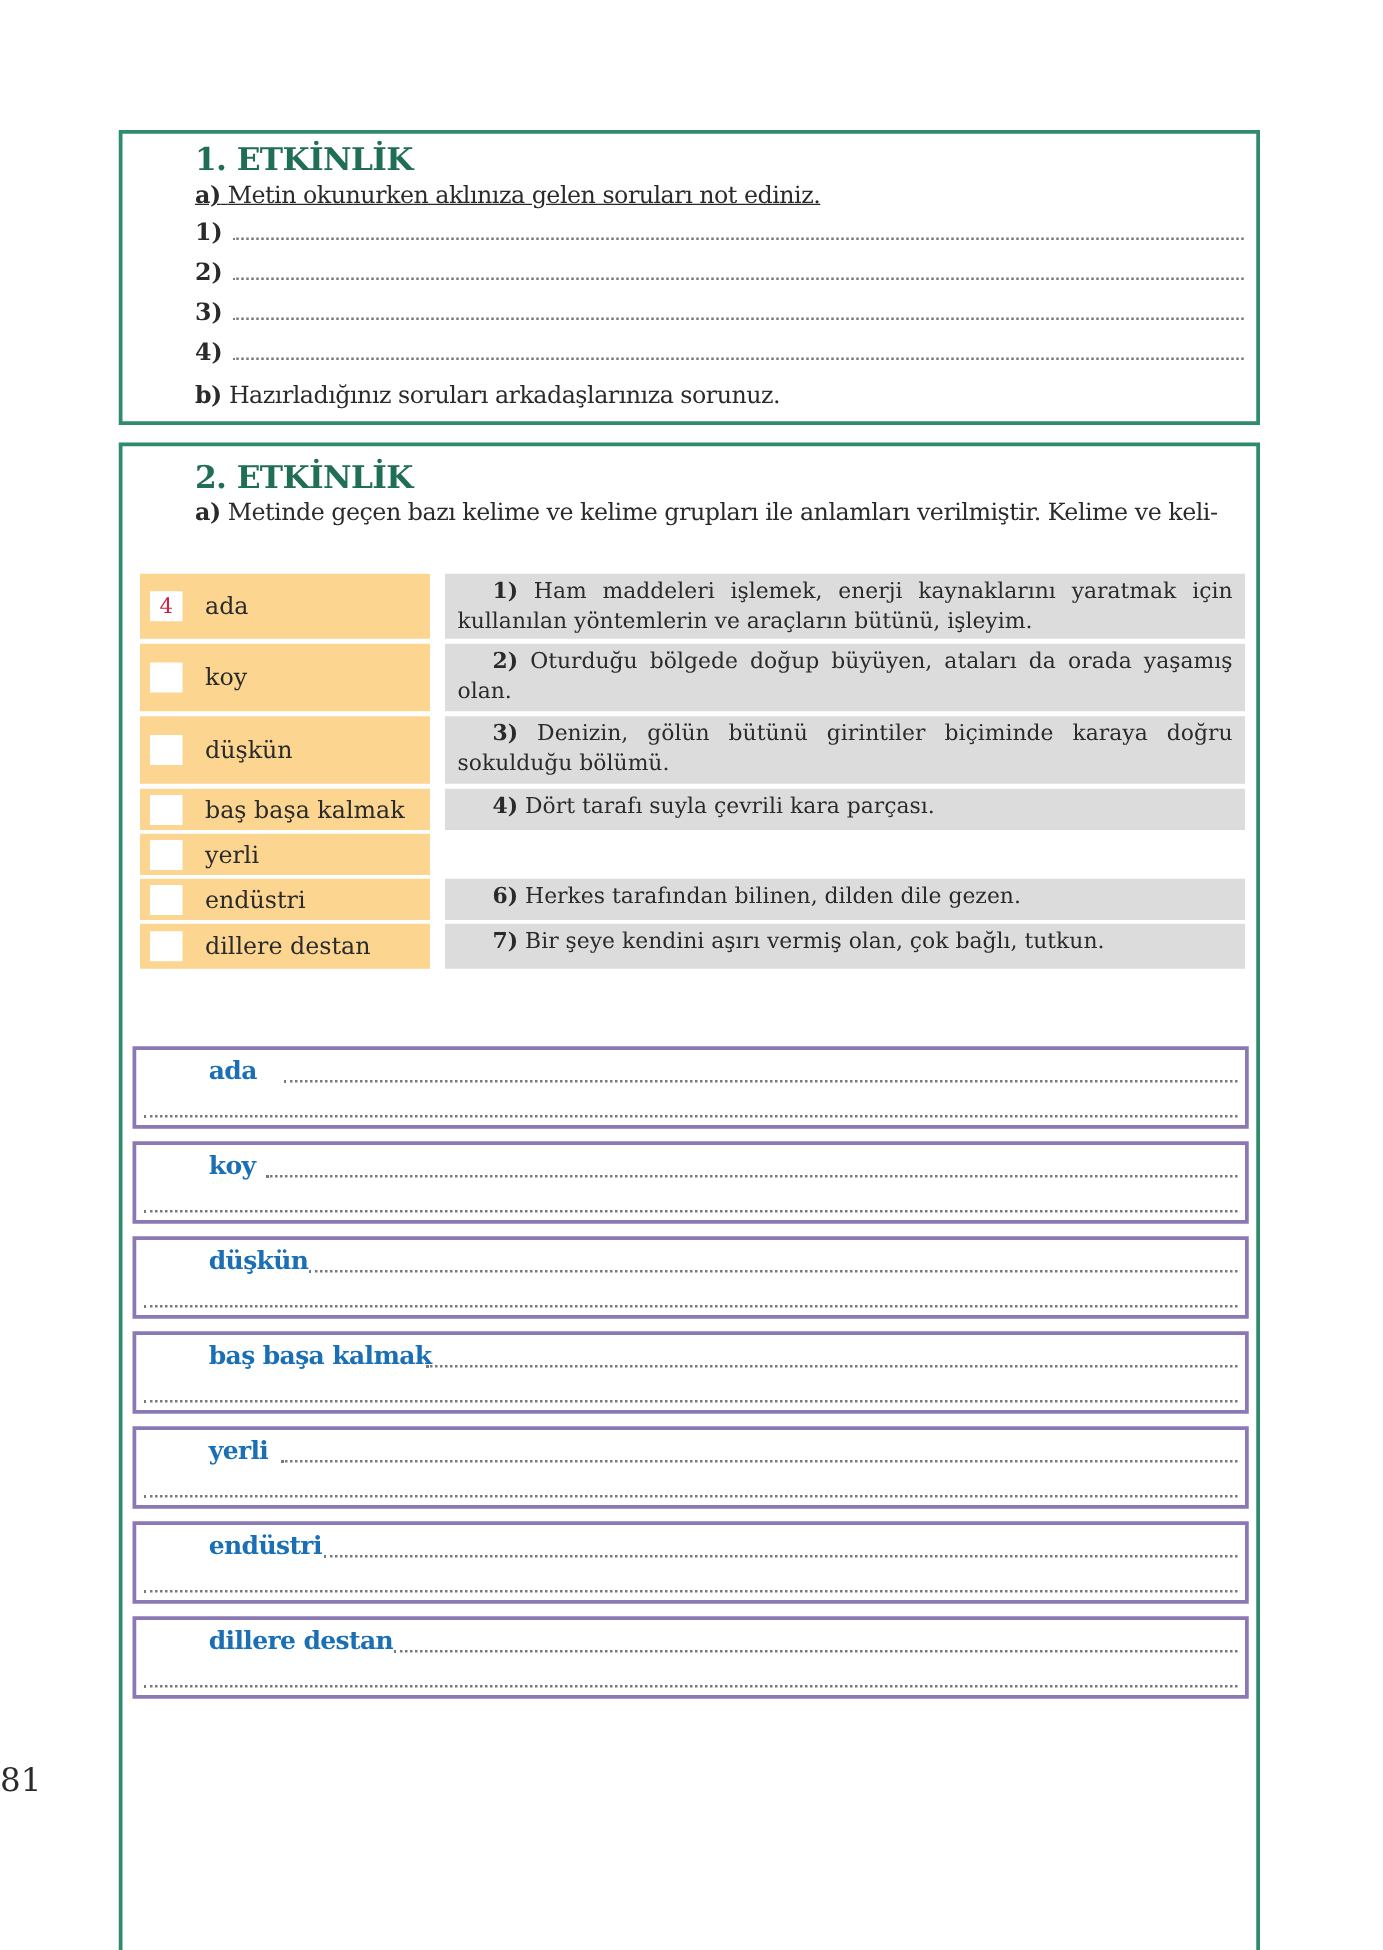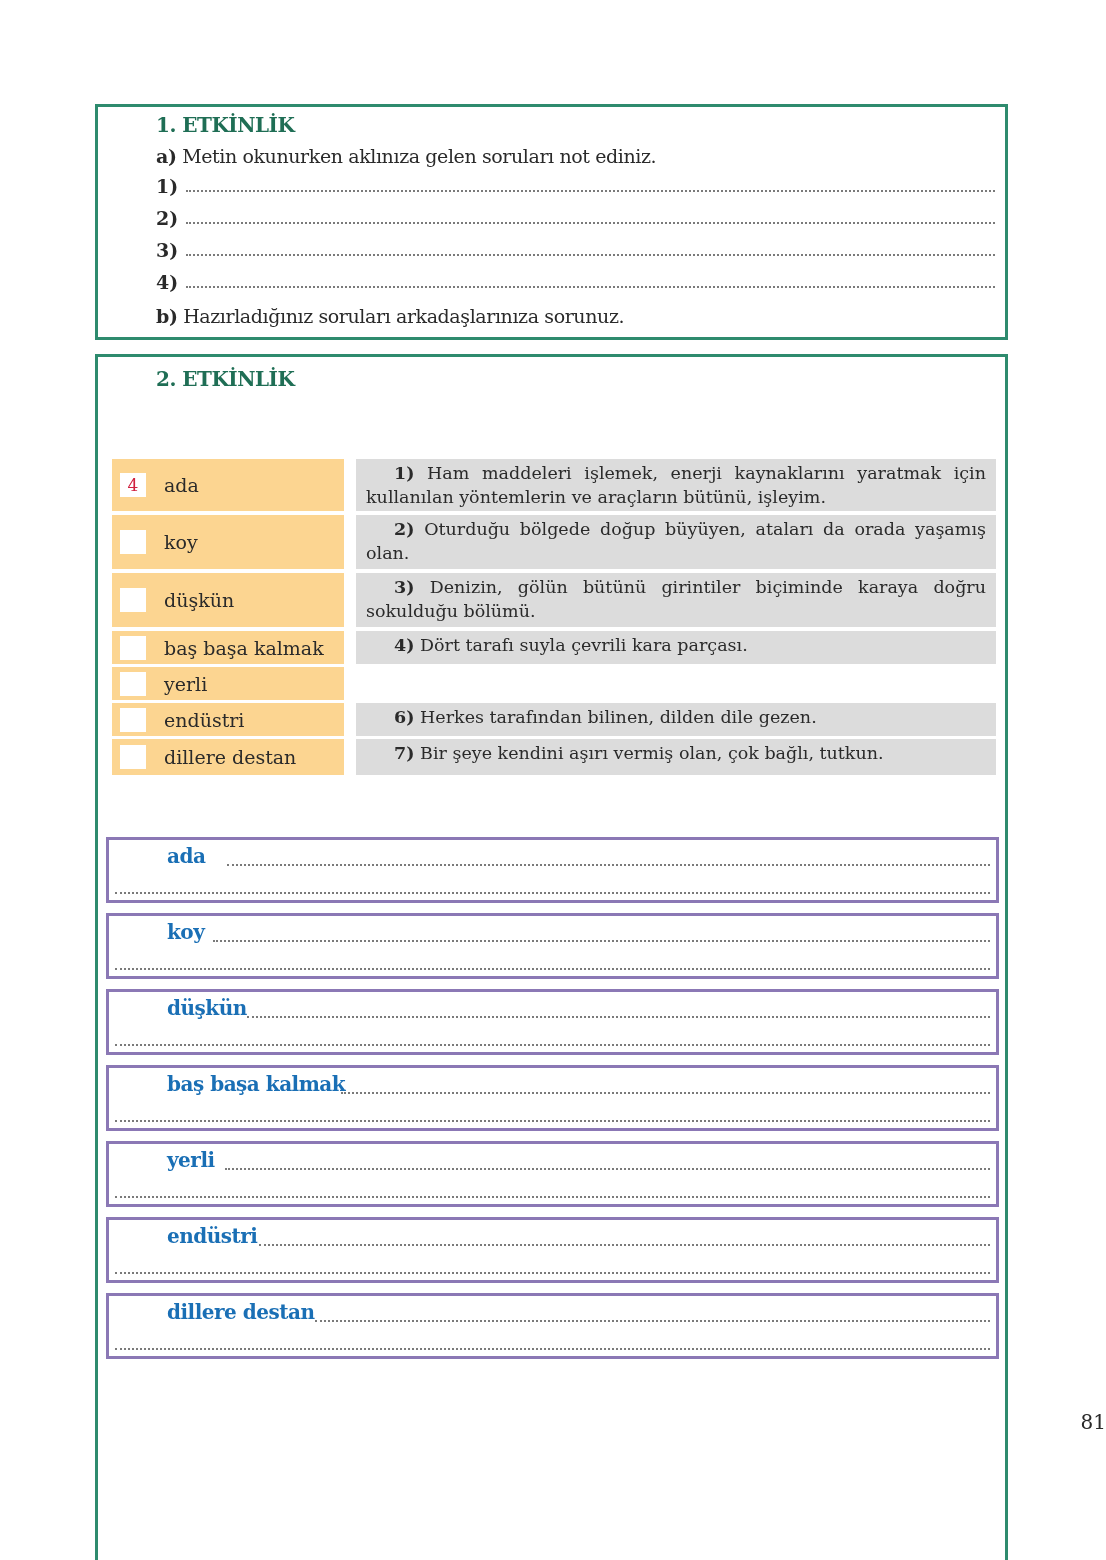--- a/index.html
+++ b/index.html
@@ -1,43 +1,43 @@
 <!DOCTYPE html>
 <html><head>
 <meta charset="utf-8">
 <style>
   html, body { margin:0; padding:0; }
   body { width:1106px; height:1560px; background:#ffffff; position:relative; font-family:"DejaVu Serif", serif; color:#2a2a2a; }
   .box { position:absolute; left:95px; width:913px; border:3px solid #2e8b6e; box-sizing:border-box; background:#fff; }
   #box1 { top:104px; height:236px; }
   #box2 { top:354px; height:1284px; }
-  .title { position:absolute; color:#1f6e55; font-weight:bold; font-size:20px; letter-spacing:-0.5px; }
+  .title { position:absolute; color:#1f6e55; font-weight:bold; font-size:25px; letter-spacing:-0.5px; }
   .txt { position:absolute; font-size:19px; letter-spacing:-0.4px; white-space:nowrap; }
   .txt b { font-weight:bold; }
   .qline { position:absolute; left:58px; right:10px; height:24px; display:flex; align-items:flex-end; }
   .qline .num { font-weight:bold; font-size:19px; width:30px; }
   .qline .dots { flex:1; border-bottom:2px dotted #7a7a7a; margin-bottom:5px; }
   .match { position:absolute; left:14px; width:884px; }
   .mrow { position:absolute; left:0; width:884px; display:flex; }
   .word { width:232px; background:#fcd591; display:flex; align-items:center; box-sizing:border-box; padding-left:8px; font-size:19px; }
   .word .chk { width:26px; height:24px; background:#fff; margin-right:18px; color:#d0213f; font-size:17px; display:flex; align-items:center; justify-content:center; }
   .def { margin-left:12px; flex:1; background:#dcdcdc; box-sizing:border-box; padding:2px 10px; font-size:17.5px; line-height:24px; text-align:justify; }
   .def .ind { padding-left:28px; }
   .sbox { position:absolute; left:8px; width:893px; height:66px; border:3px solid #8b78b5; box-sizing:border-box; background:#fff; }
   .sbox .w { position:absolute; left:58px; top:4px; color:#1a6fb5; font-weight:bold; font-size:20px; letter-spacing:-0.5px; }
   .sbox .d1 { position:absolute; right:6px; top:24px; border-bottom:2px dotted #7a7a7a; }
   .sbox .d2 { position:absolute; left:6px; right:6px; top:52px; border-bottom:2px dotted #7a7a7a; }
-  .pageno { position:absolute; top:1410px; left:0; width:1106px; text-align:right; font-size:20px; }
+  .pageno { position:absolute; top:1410px; left:0; width:1106px; text-align:left; font-size:26px; }
 </style>
 </head>
 <body>
 
 <div class="box" id="box1">
   <div class="title" style="left:58px;top:6px;">1. ETKİNLİK</div>
-  <div class="txt" style="left:58px;top:38px;">
+  <div class="txt" style="left:58px;top:38px;text-decoration:underline;">
     <b>a)</b>
     <span>Metin okunurken aklınıza gelen soruları not ediniz.</span>
   </div>
   <div class="qline" style="top:66px;">
     <span class="num">1)</span>
     <span class="dots"></span>
   </div>
   <div class="qline" style="top:98px;">
     <span class="num">2)</span>
     <span class="dots"></span>
@@ -51,20 +51,24 @@
     <span class="dots"></span>
   </div>
   <div class="txt" style="left:58px;top:198px;">
     <b>b)</b>
     <span>Hazırladığınız soruları arkadaşlarınıza sorunuz.</span>
   </div>
 </div>
 
 <div class="box" id="box2">
   <div class="title" style="left:58px;top:10px;">2. ETKİNLİK</div>
+  <div class="txt" style="left:58px;top:42px;">
+    <b>a)</b>
+    <span>Metinde geçen bazı kelime ve kelime grupları ile anlamları verilmiştir. Kelime ve keli-</span>
+  </div>
 
   <div class="match" style="top:102px;">
     <div class="mrow" style="top:0;height:52px;">
       <div class="word">
         <span class="chk">4</span>
         <span>ada</span>
       </div>
       <div class="def">
         <span class="ind"><b>1)</b></span>
         <span>Ham maddeleri işlemek, enerji kaynaklarını yaratmak için kullanılan yöntemlerin ve araçların bütünü, işleyim.</span>

